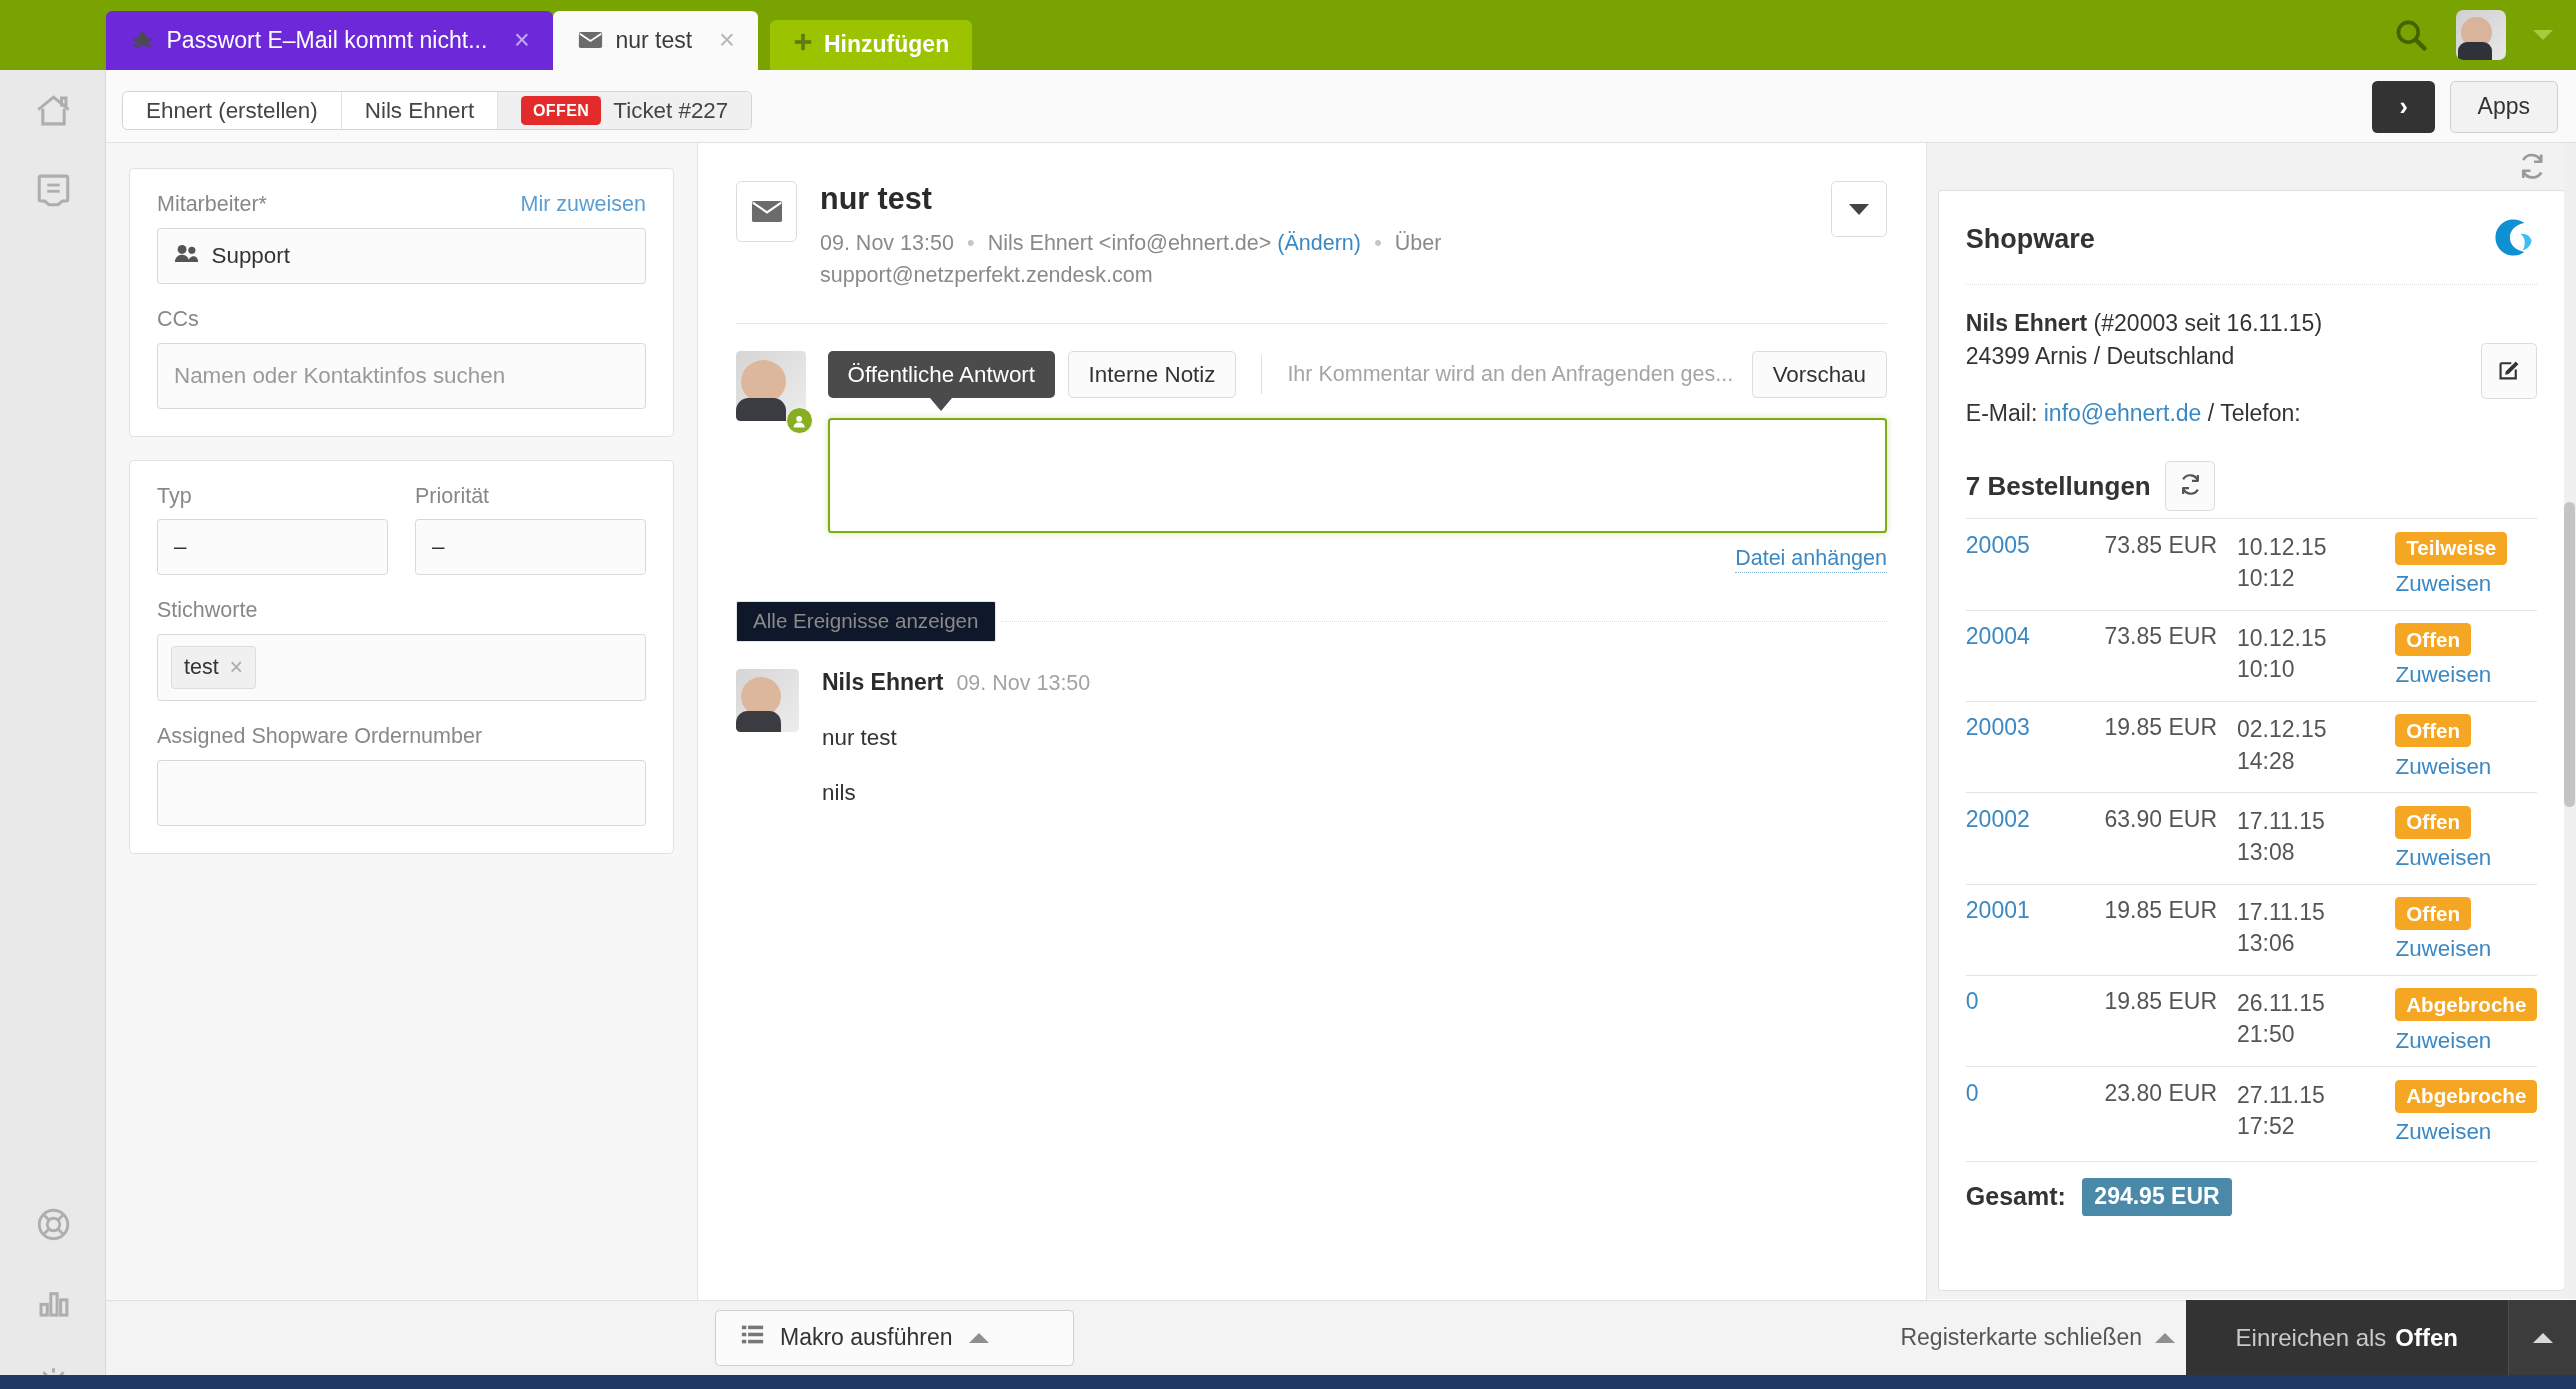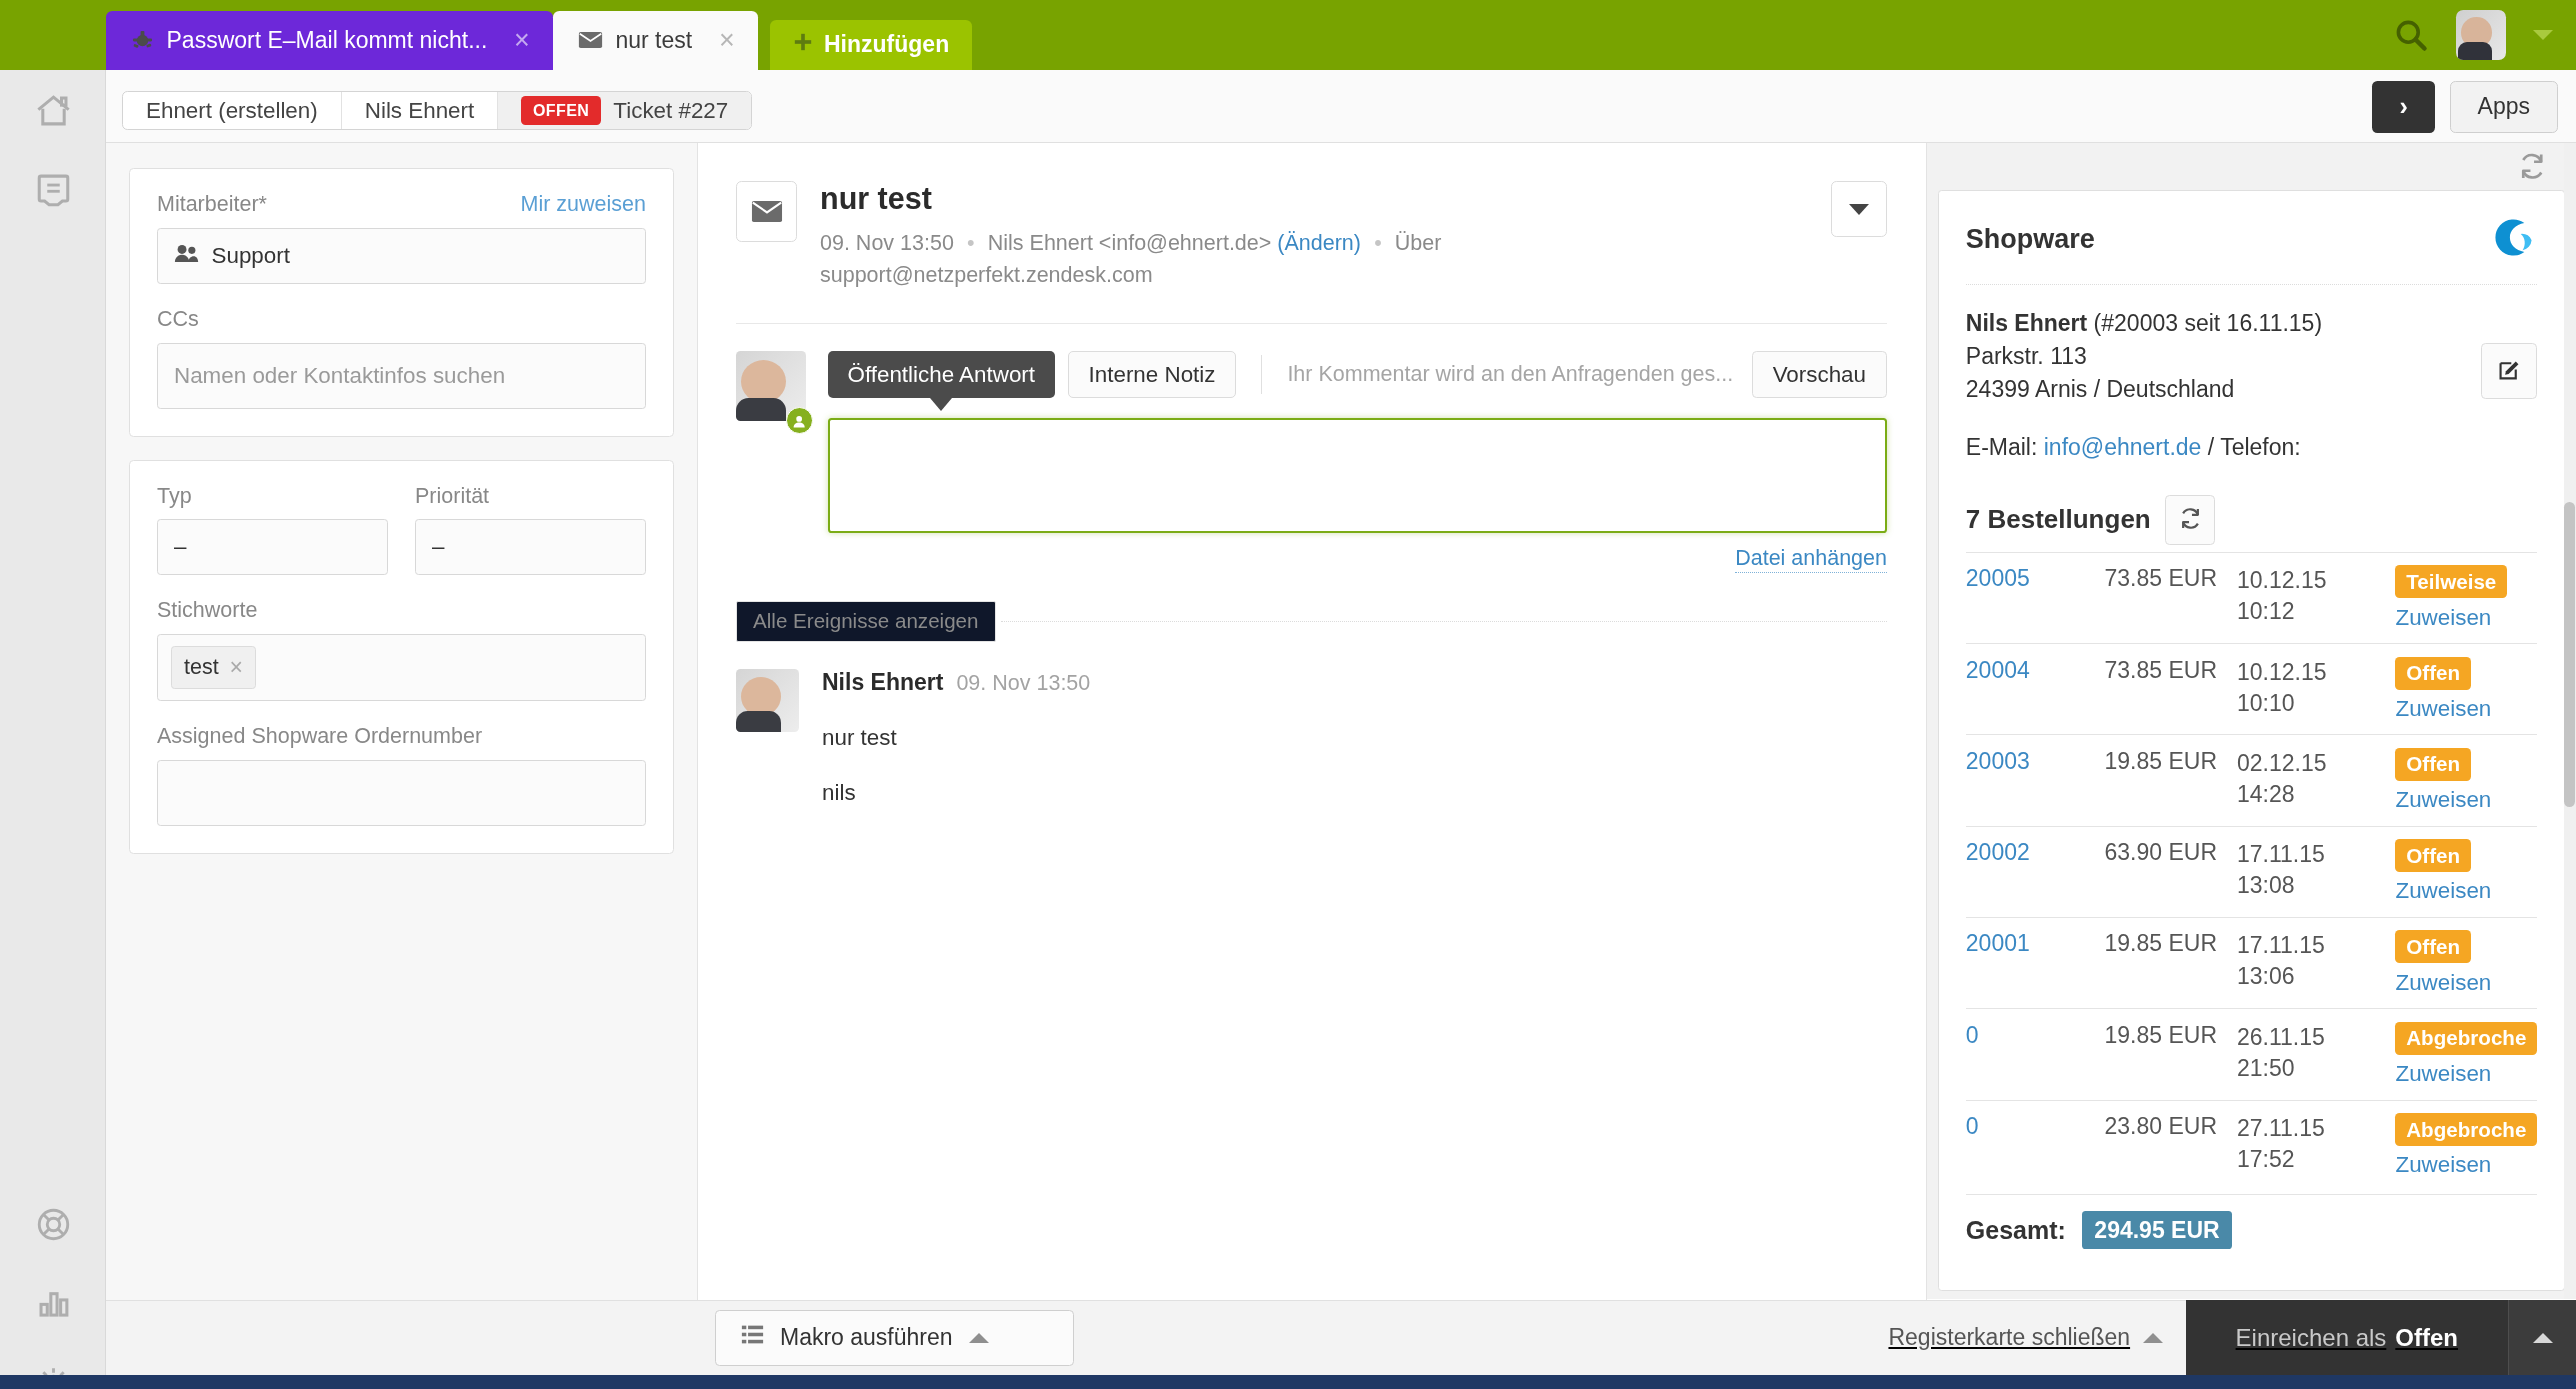--- a/index.html
+++ b/index.html
@@ -276,21 +276,21 @@
     background: #f3f3f3; border-top: 0.9px solid #e0e0e0; z-index: 12;
     display: flex; align-items: center;
   }
   .btn-macro {
     margin-left: 609px; height: 56px; padding: 0 25px; background: #fbfbfb;
     border: 0.9px solid #cfcfcf; border-radius: 4.5px; display: flex; align-items: center;
     gap: 16px; font-size: 23px; color: #333; cursor: pointer; min-width: 359px;
     justify-content: flex-start;
   }
   .btn-macro .lft { display: flex; align-items: center; gap: 16px; }
-  .footer-right { margin-left: auto; display: flex; align-items: center; gap: 23px; padding-right: 0; text-decoration: underline; }
+  .footer-right { margin-left: auto; display: flex; align-items: center; gap: 11px; padding-right: 0; }
   .close-tab { font-size: 23px; color: #555; display: flex; align-items: center; gap: 12.5px; cursor: pointer; }
   .submit-group { display: flex; height: 75px; }
   .btn-submit {
     background: #333; color: #fff; font-size: 24px; padding: 0 50px;
     display: flex; align-items: center; cursor: pointer; gap: 9px;
   }
   .btn-submit b { font-weight: bold; }
   .btn-submit span { color: #c9c9c9; }
   .btn-submit-caret {
     background: #3c3c3c; border-left: 0.9px solid #4e4e4e; width: 68px;
@@ -590,21 +590,20 @@
           <path d="M34 22 A12 12 0 0 1 46 29 A12 12 0 0 1 36 40 C40 34 39 26 34 22 z" fill="#3fbdf3"></path>
         </svg>
       </span>
     </div>
     <div class="rp-dotline"></div>
 
     <div class="kd-line">
       <b>Nils Ehnert</b>
       <span>(#20003 seit 16.11.15)</span>
     </div>
-    <div class="kd-line">Parkstr. 113</div>
     <div class="kd-line">24399 Arnis / Deutschland</div>
 
     <div class="edit-box">
       <span>
         <svg width="25" height="25" viewBox="0 0 28 28" fill="none" stroke="#333" stroke-width="2.4">
           <path d="M4 7 h12 M4 7 v17 h17 v-10"></path>
             <path d="M13 19 l11-11 l-3-3 l-11 11 l-1 4 z" fill="#333" stroke="none"></path>
         </svg>
       </span>
     </div>

